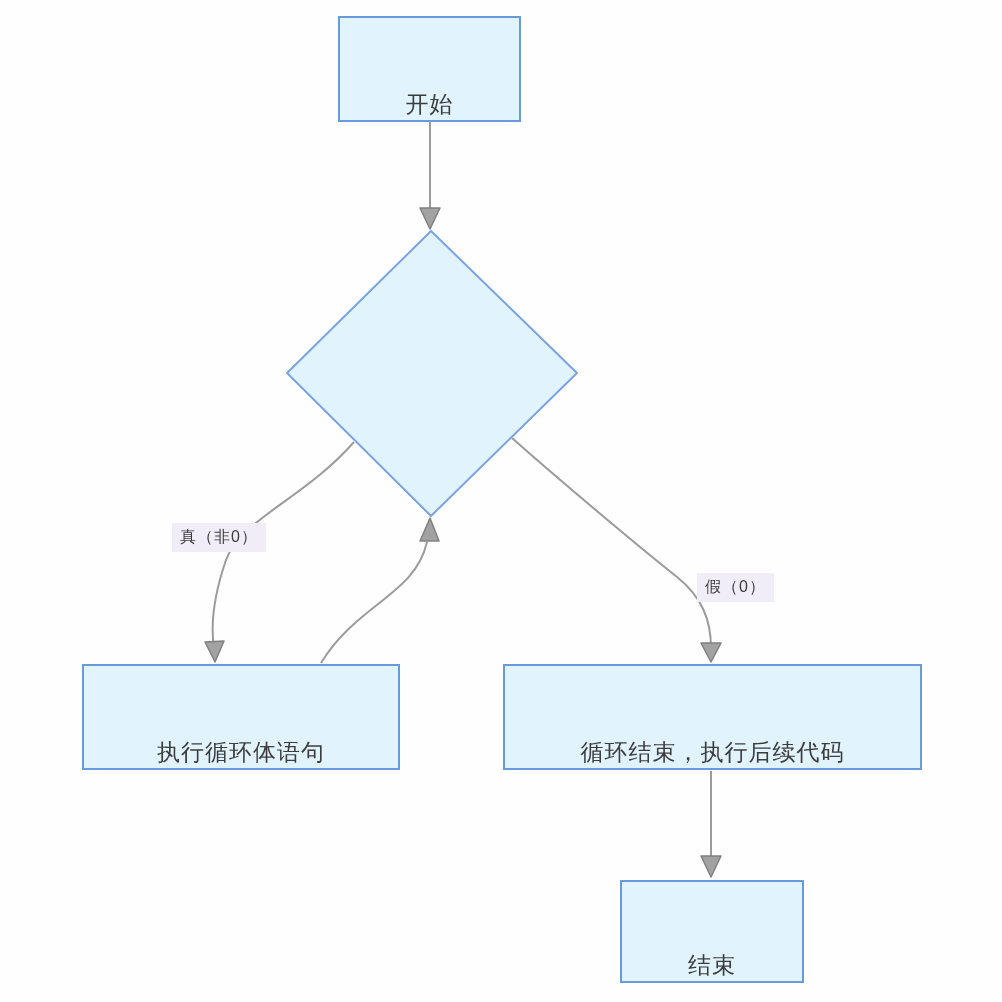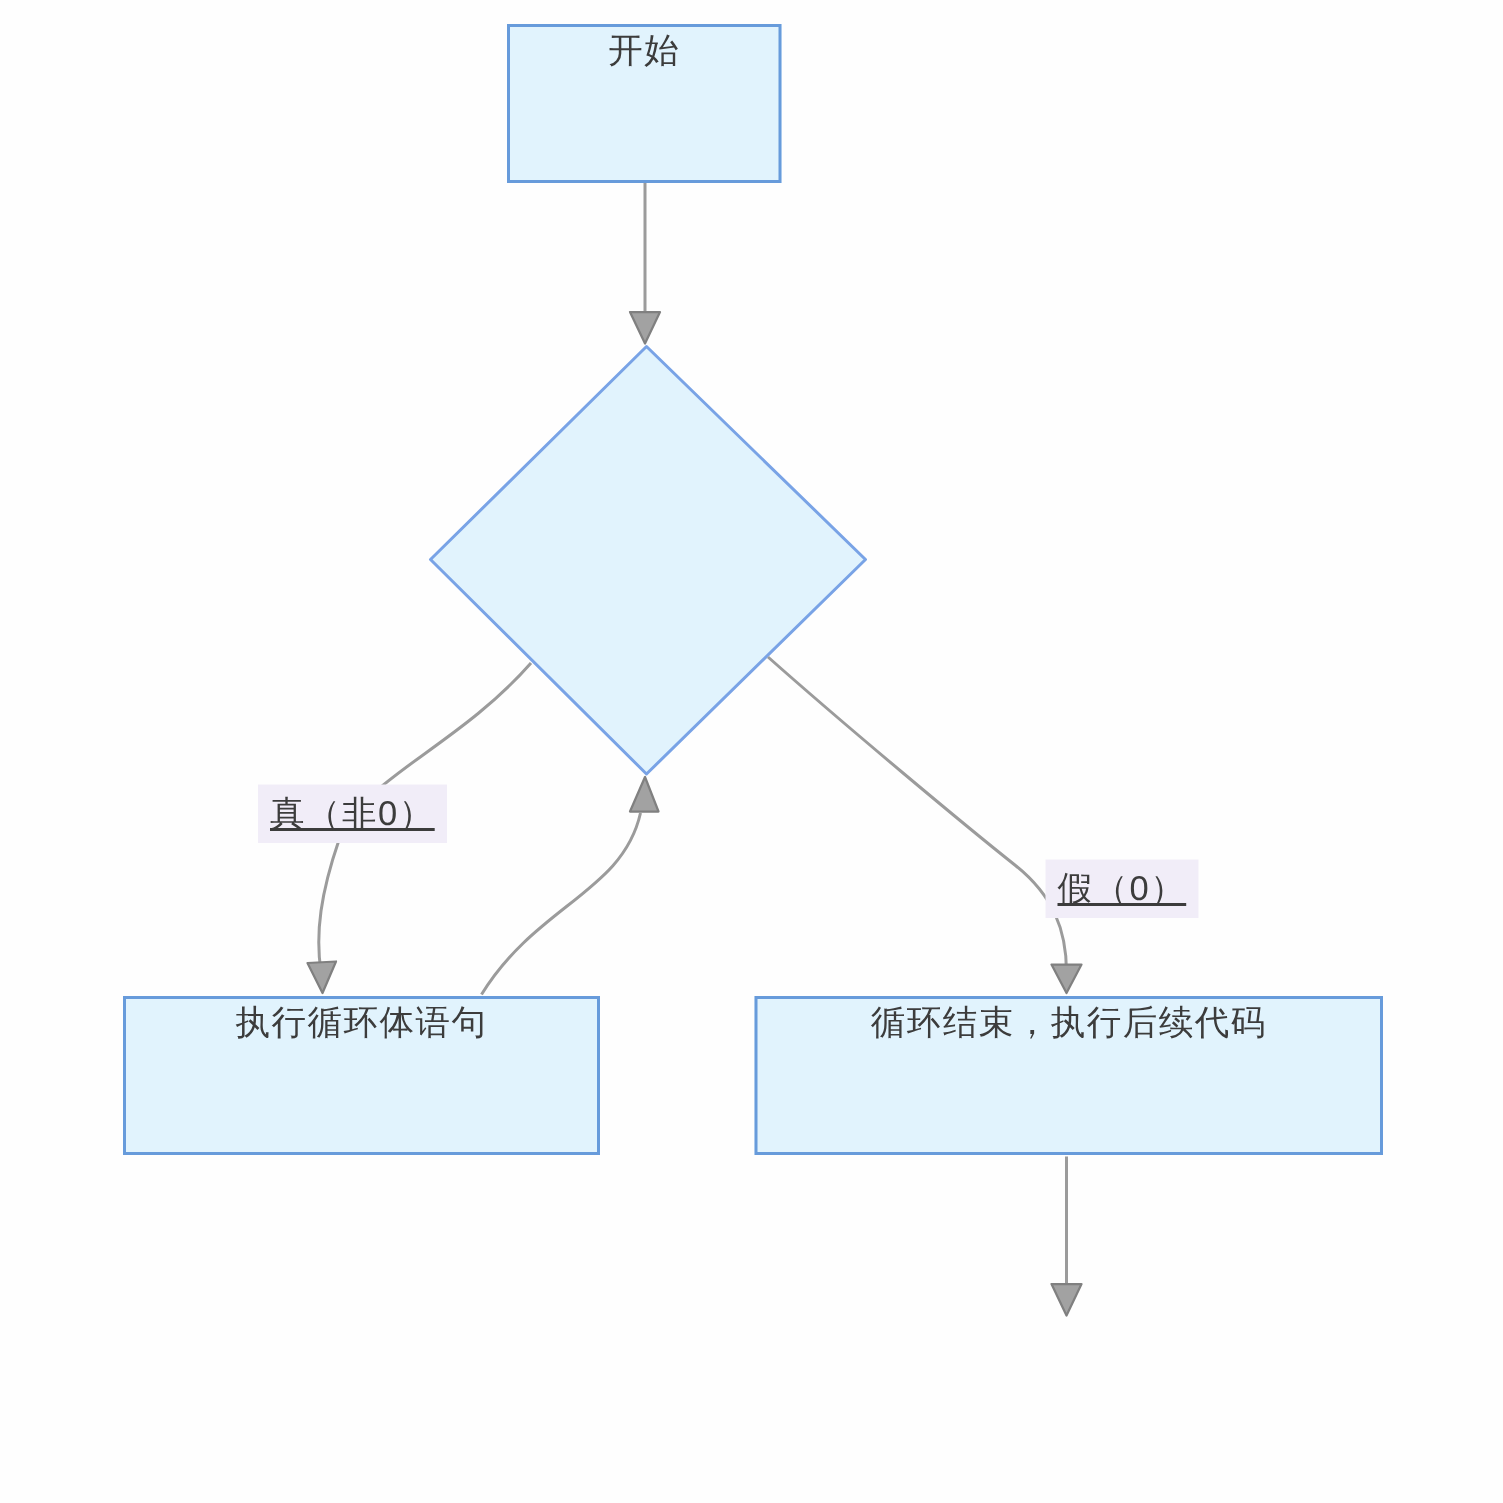--- a/index.html
+++ b/index.html
@@ -45,21 +45,21 @@
     fill: var(--node-fill);
     stroke: var(--diamond-border);
     stroke-width: 2;
     stroke-linejoin: round;
   }
   .node {
     position: absolute;
     background: var(--node-fill);
     border: 2px solid var(--node-border);
     display: flex;
-    align-items: flex-start;
+    align-items: flex-end;
     justify-content: center;
     color: var(--text);
     font-size: 23px;
     letter-spacing: 1px;
   }
   .n-start     { left: 338px; top: 16px;  width: 183px; height: 106px; }
   .n-loop-body { left: 82px;  top: 664px; width: 318px; height: 106px; }
   .n-after     { left: 503px; top: 664px; width: 419px; height: 106px; }
   .n-end       { left: 620px; top: 880px; width: 184px; height: 103px; }
   .diamond-label {
@@ -68,25 +68,24 @@
     width: 290px;
     text-align: center;
     color: var(--text);
     font-size: 24px;
     letter-spacing: 1px;
   }
   .edge-label {
     position: absolute;
     background: var(--label-bg);
     color: var(--text);
-    font-size: 23px;
+    font-size: 16px;
     padding: 4px 8px;
     letter-spacing: 1px;
     white-space: nowrap;
-    text-decoration: underline;
   }
   .l-true  { left: 172px; top: 523px; }
   .l-false { left: 661px; top: 573px; margin-left: 36px; }
 </style>
 </head>
 <body>
 
 <div class="canvas">
 
   <svg class="edges-svg" viewBox="0 0 1002 1002" aria-hidden="true">
@@ -125,17 +124,20 @@
 
 
   <div class="node n-after">
     <span>循环结束，执行后续代码</span>
   </div>
 
   <div class="node n-loop-body">
     <span>执行循环体语句</span>
   </div>
 
+  <div class="node n-end">
+    <span>结束</span>
+  </div>
 
   <div class="edge-label l-true">真（非0）</div>
   <div class="edge-label l-false">假（0）</div>
 
 </div>
 
 </body></html>

